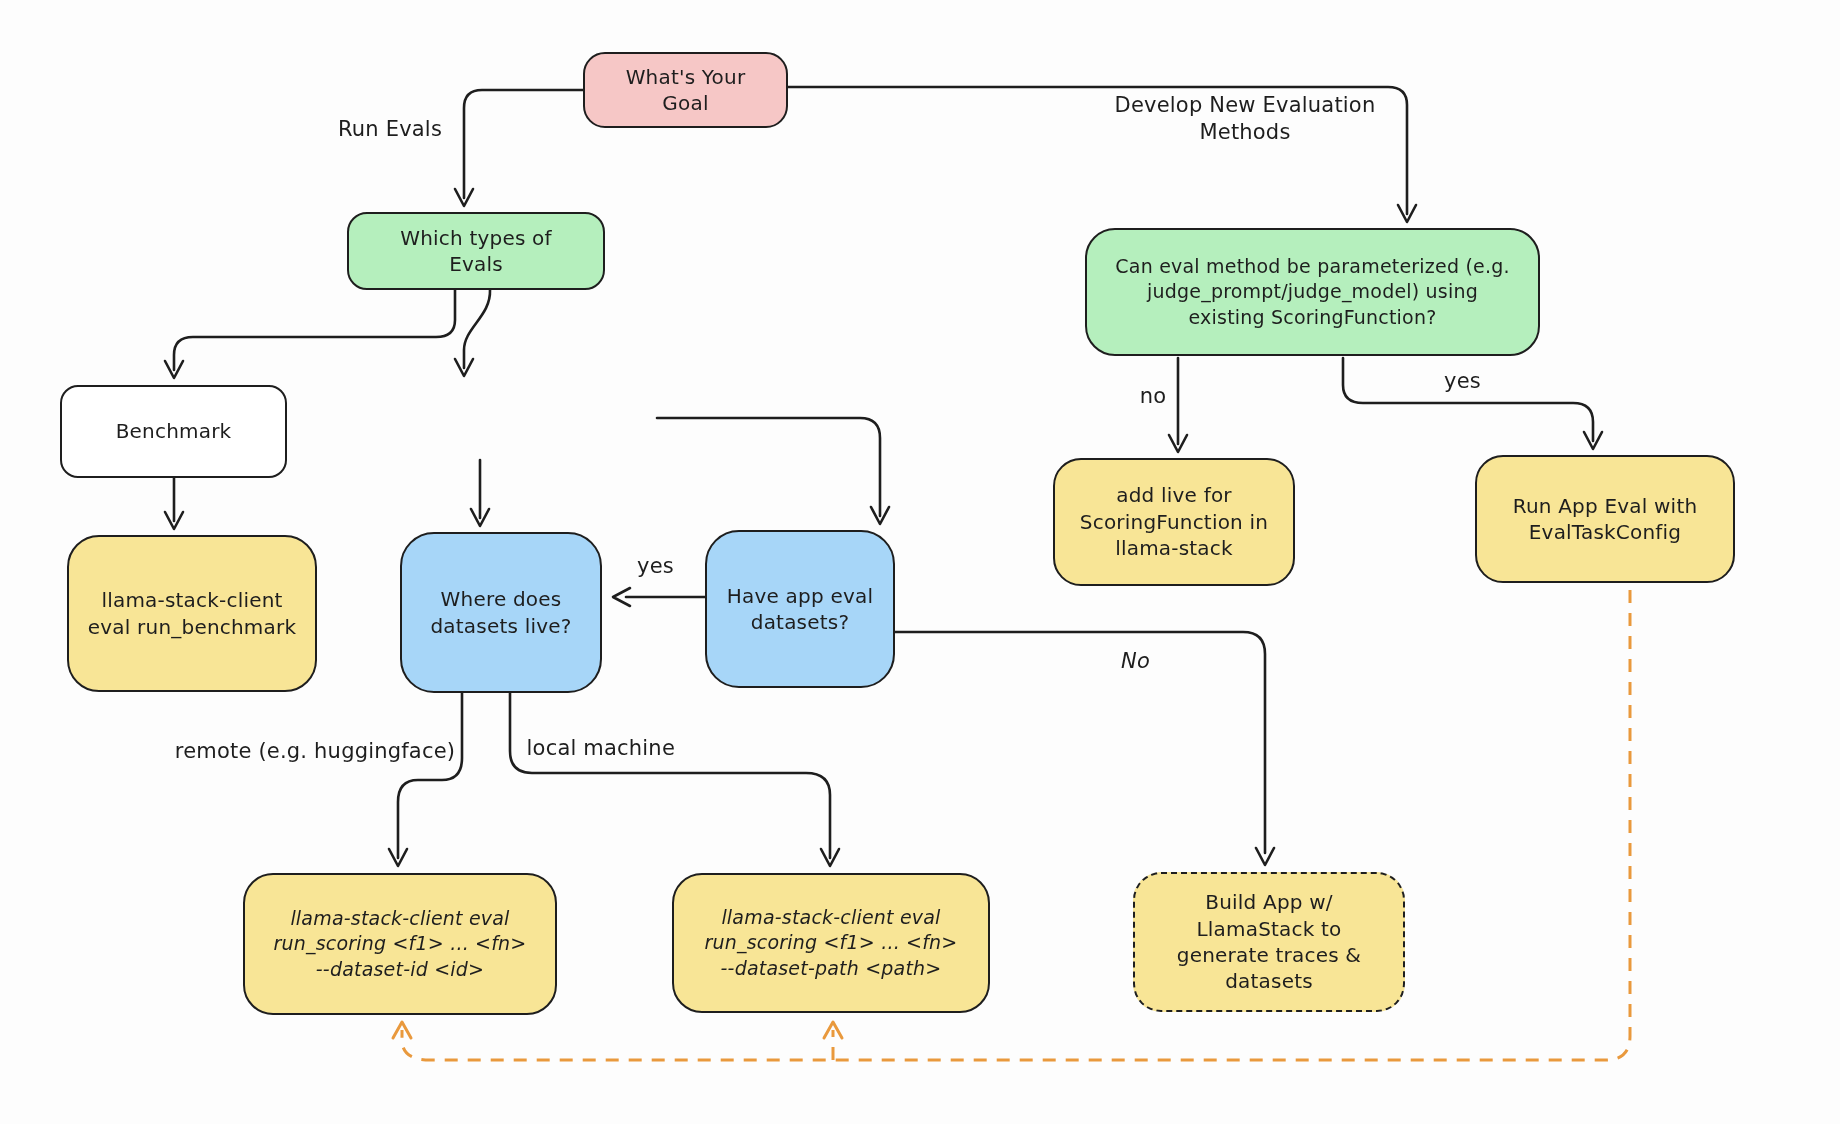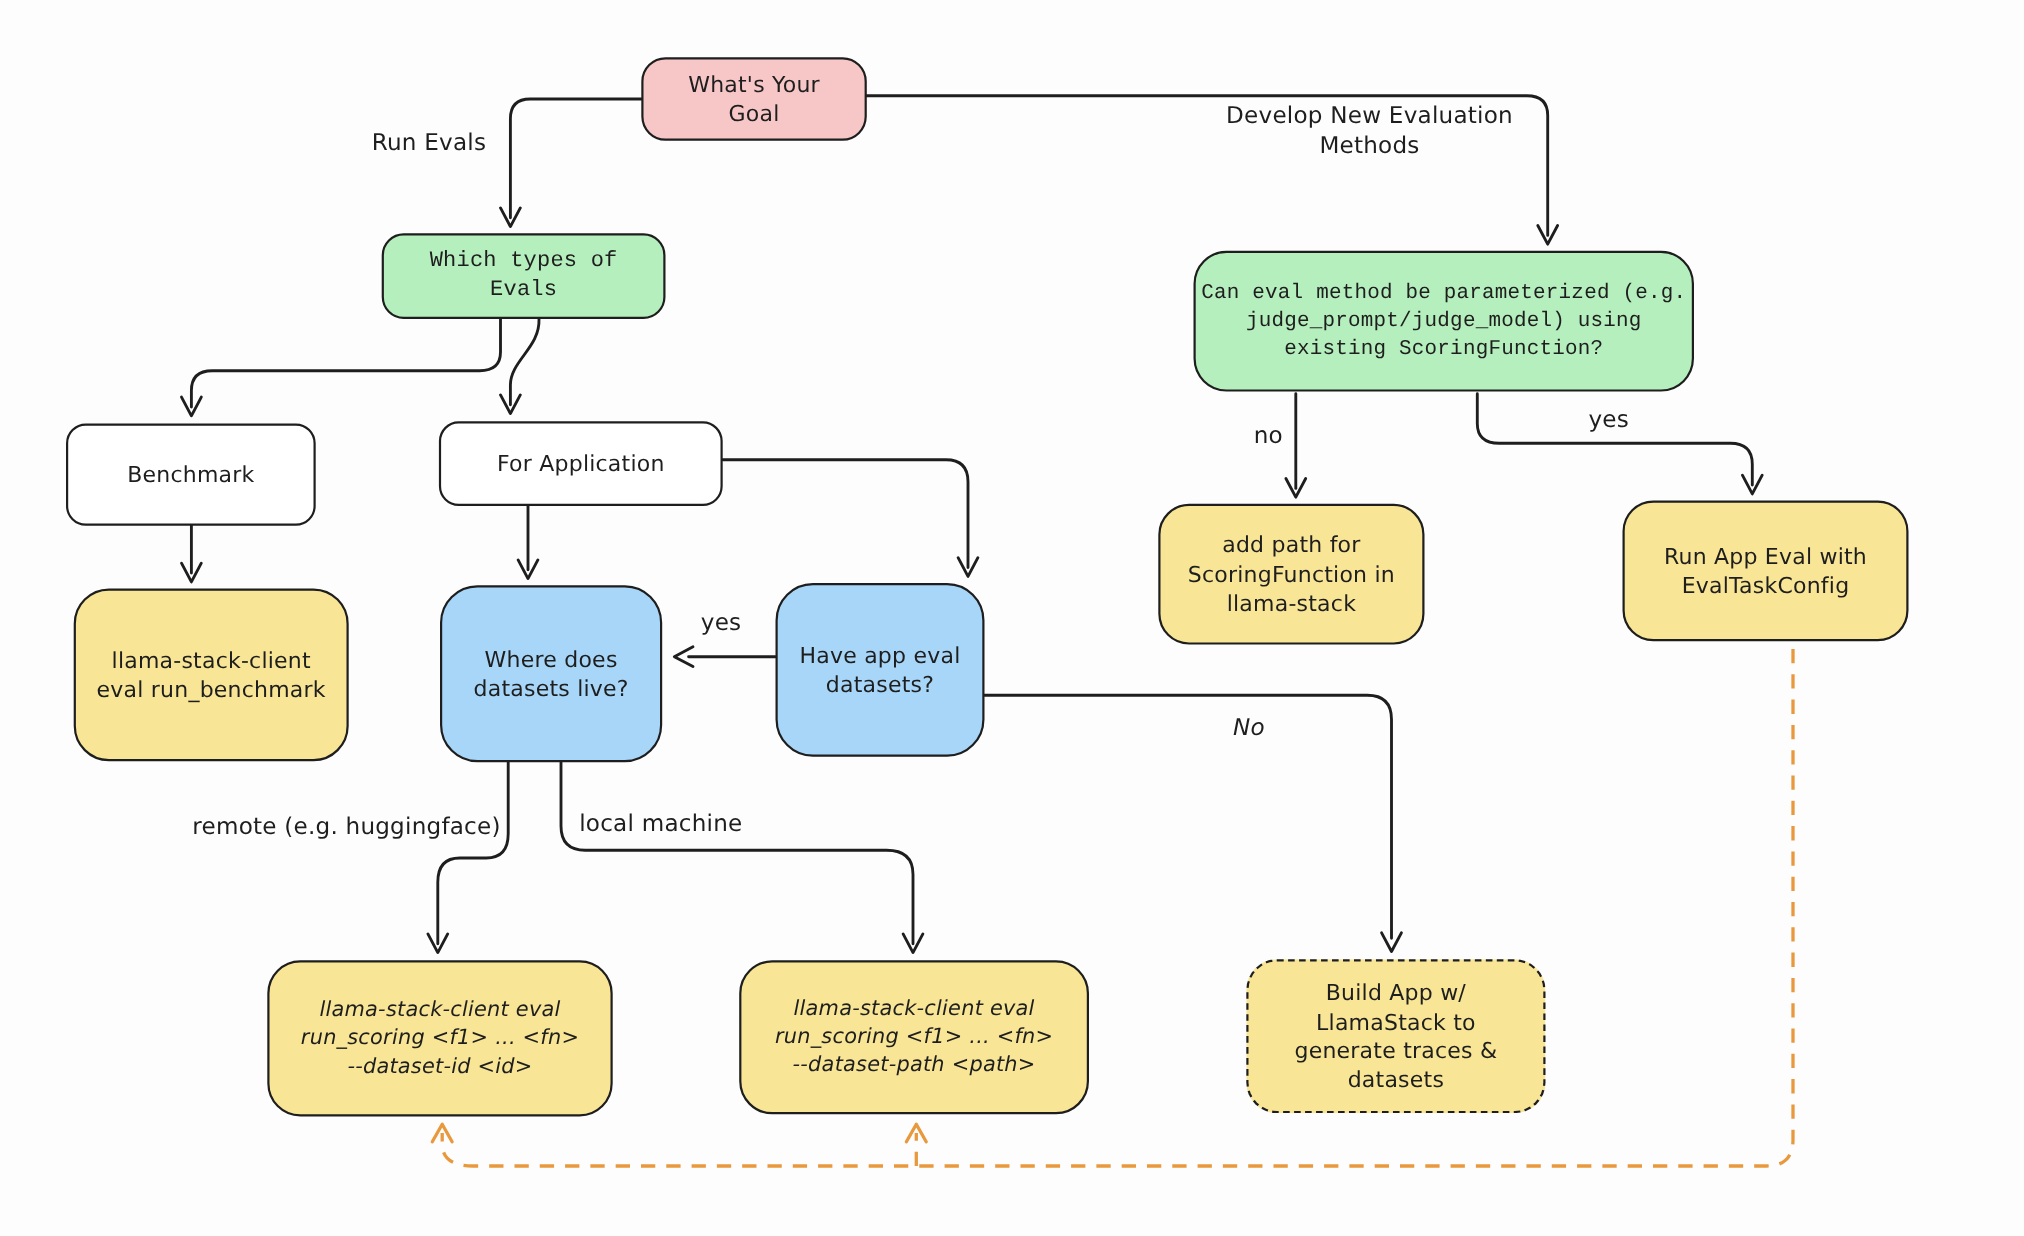--- a/index.html
+++ b/index.html
@@ -10,21 +10,21 @@
   .edge { fill: none; stroke: var(--stroke, #1e1e1e); stroke-width: 2.6; stroke-linecap: round; stroke-linejoin: round; }
   .arrow { fill: none; stroke: var(--stroke, #1e1e1e); stroke-width: 2.6; stroke-linecap: round; stroke-linejoin: round; }
   .edge-orange { fill: none; stroke: var(--orange, #e9993d); stroke-width: 3; stroke-linecap: butt; stroke-dasharray: 13 10; }
   .arrow-orange { fill: none; stroke: var(--orange, #e9993d); stroke-width: 3; stroke-linecap: round; stroke-linejoin: round; }
 
   .node { position: absolute; z-index: 2; display: flex; align-items: center; justify-content: center;
           border: 2.5px solid var(--stroke, #1e1e1e); text-align: center; }
   .node-text { white-space: pre-line; font-size: 20px; line-height: 1.32; letter-spacing: 0.2px; }
 
   .fill-pink   { background: var(--pink, #f6c7c6); }
-  .fill-green  { background: var(--green, #b5efbd); font-family: Liberation Mono, monospace; }
+  .fill-green  { background: var(--green, #b5efbd); }
   .fill-blue   { background: var(--blue, #a7d6f8); }
   .fill-yellow { background: var(--yellow, #f8e596); }
   .fill-white  { background: var(--white, #ffffff); }
 
   .n-goal      { left: 583px; top: 52px;  width: 205px; height: 76px;  border-radius: 22px; }
   .n-which     { left: 347px; top: 212px; width: 258px; height: 78px;  border-radius: 20px; }
   .n-benchmark { left: 60px;  top: 385px; width: 227px; height: 93px;  border-radius: 18px; }
   .n-forapp    { left: 399px; top: 383px; width: 258px; height: 77px;  border-radius: 18px; }
   .n-benchcmd  { left: 67px;  top: 535px; width: 250px; height: 157px; border-radius: 32px; }
   .n-where     { left: 400px; top: 532px; width: 202px; height: 161px; border-radius: 34px; }
@@ -105,42 +105,39 @@
     <span class="node-text">What's Your
 Goal</span>
   </div>
   <div class="node fill-green n-which">
     <span class="node-text">Which types of
 Evals</span>
   </div>
   <div class="node fill-white n-benchmark">
     <span class="node-text">Benchmark</span>
   </div>
-  <div class="node fill-white n-forapp">
-    <span class="node-text">For Application</span>
-  </div>
   <div class="node fill-yellow n-benchcmd">
     <span class="node-text">llama-stack-client
 eval run_benchmark</span>
   </div>
   <div class="node fill-blue n-where">
     <span class="node-text">Where does
 datasets live?</span>
   </div>
   <div class="node fill-blue n-have">
     <span class="node-text">Have app eval
 datasets?</span>
   </div>
   <div class="node fill-green n-canparam">
     <span class="node-text">Can eval method be parameterized (e.g.
 judge_prompt/judge_model) using
 existing ScoringFunction?</span>
   </div>
   <div class="node fill-yellow n-addcode">
-    <span class="node-text">add path for
+    <span class="node-text">add live for
 ScoringFunction in
 llama-stack</span>
   </div>
   <div class="node fill-yellow n-runapp">
     <span class="node-text">Run App Eval with
 EvalTaskConfig</span>
   </div>
   <div class="node fill-yellow n-scoreid">
     <span class="node-text">llama-stack-client eval
 run_scoring &lt;f1&gt; ... &lt;fn&gt;

